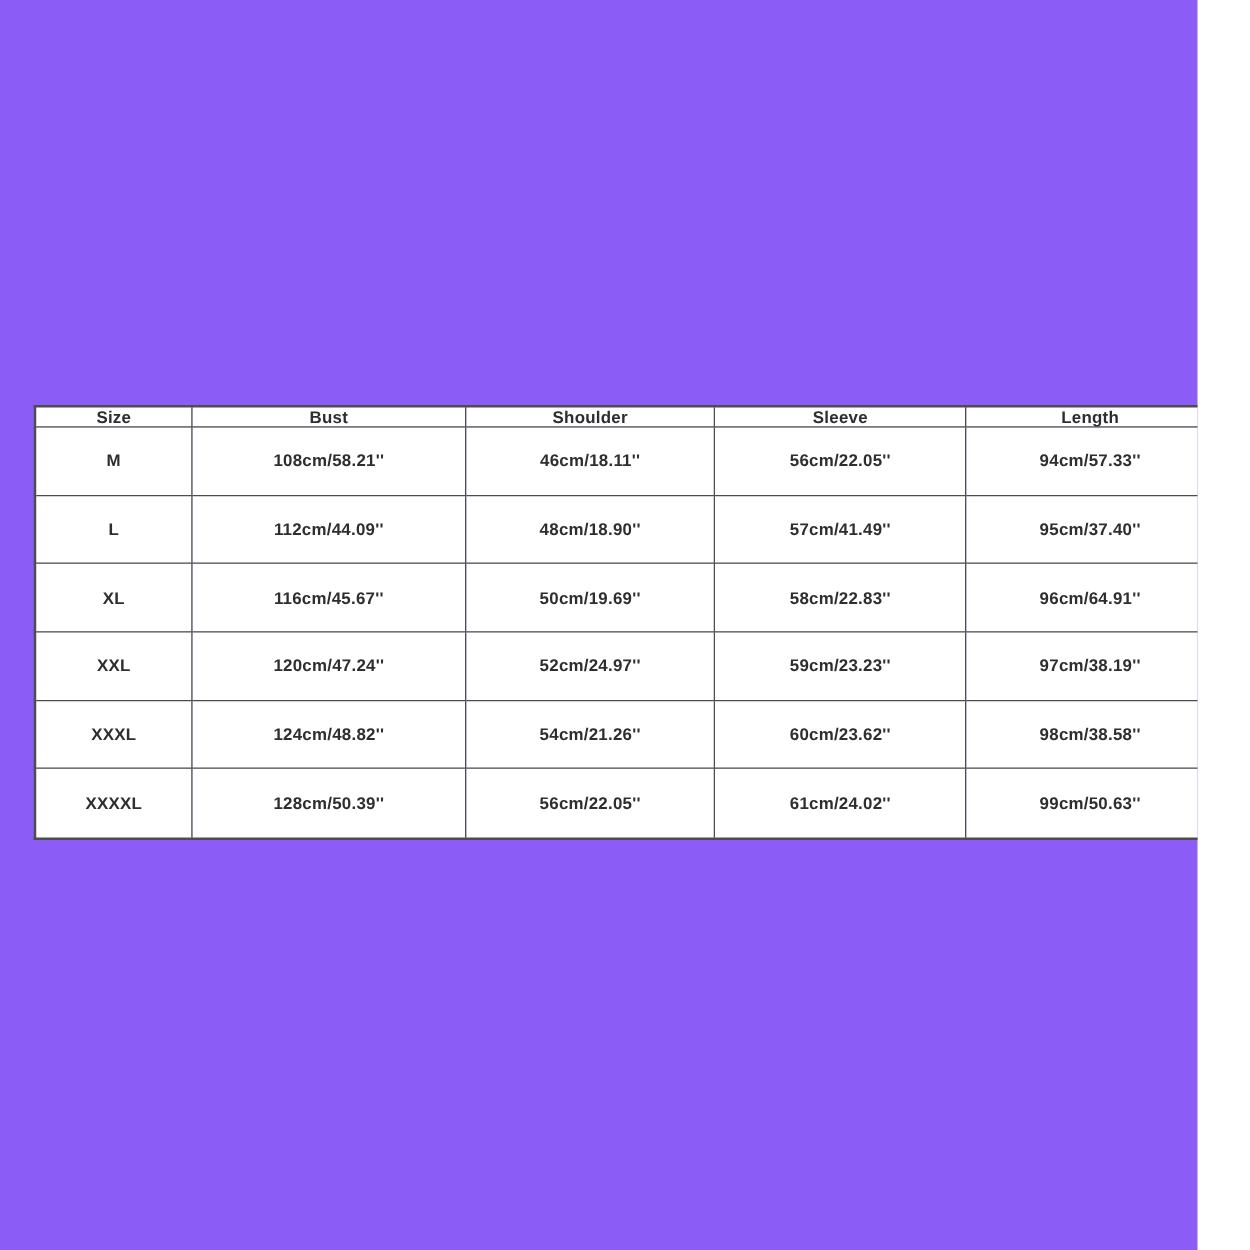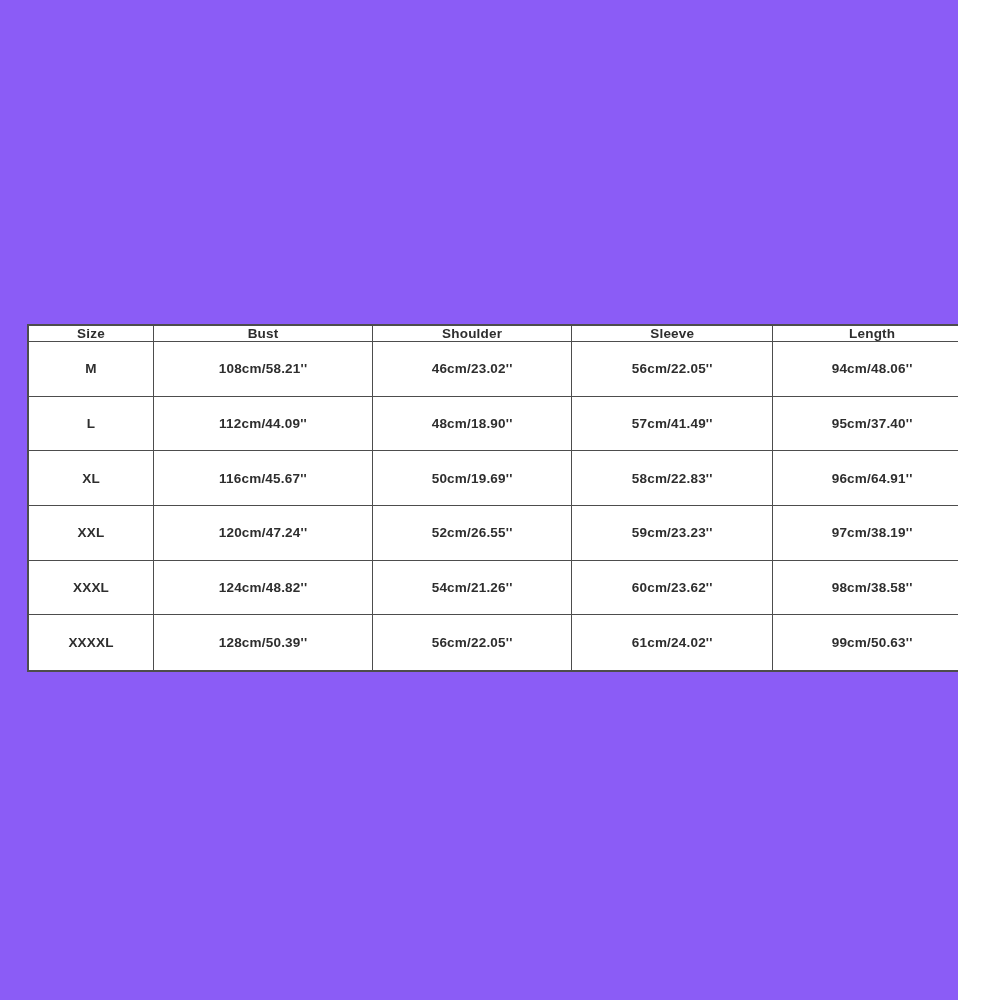--- a/index.html
+++ b/index.html
@@ -68,42 +68,42 @@
             <th>Bust</th>
             <th>Shoulder</th>
             <th>Sleeve</th>
             <th>Length</th>
           </tr>
         </thead>
       <tbody>
           <tr>
             <td>M</td>
             <td>108cm/58.21''</td>
-            <td>46cm/23.02''</td>
+            <td>46cm/18.11''</td>
             <td>56cm/22.05''</td>
-            <td>94cm/48.06''</td>
+            <td>94cm/57.33''</td>
           </tr>
           <tr>
             <td>L</td>
             <td>112cm/44.09''</td>
             <td>48cm/18.90''</td>
             <td>57cm/41.49''</td>
             <td>95cm/37.40''</td>
           </tr>
           <tr>
             <td>XL</td>
             <td>116cm/45.67''</td>
             <td>50cm/19.69''</td>
             <td>58cm/22.83''</td>
             <td>96cm/64.91''</td>
           </tr>
           <tr>
             <td>XXL</td>
             <td>120cm/47.24''</td>
-            <td>52cm/26.55''</td>
+            <td>52cm/24.97''</td>
             <td>59cm/23.23''</td>
             <td>97cm/38.19''</td>
           </tr>
           <tr>
             <td>XXXL</td>
             <td>124cm/48.82''</td>
             <td>54cm/21.26''</td>
             <td>60cm/23.62''</td>
             <td>98cm/38.58''</td>
           </tr>

